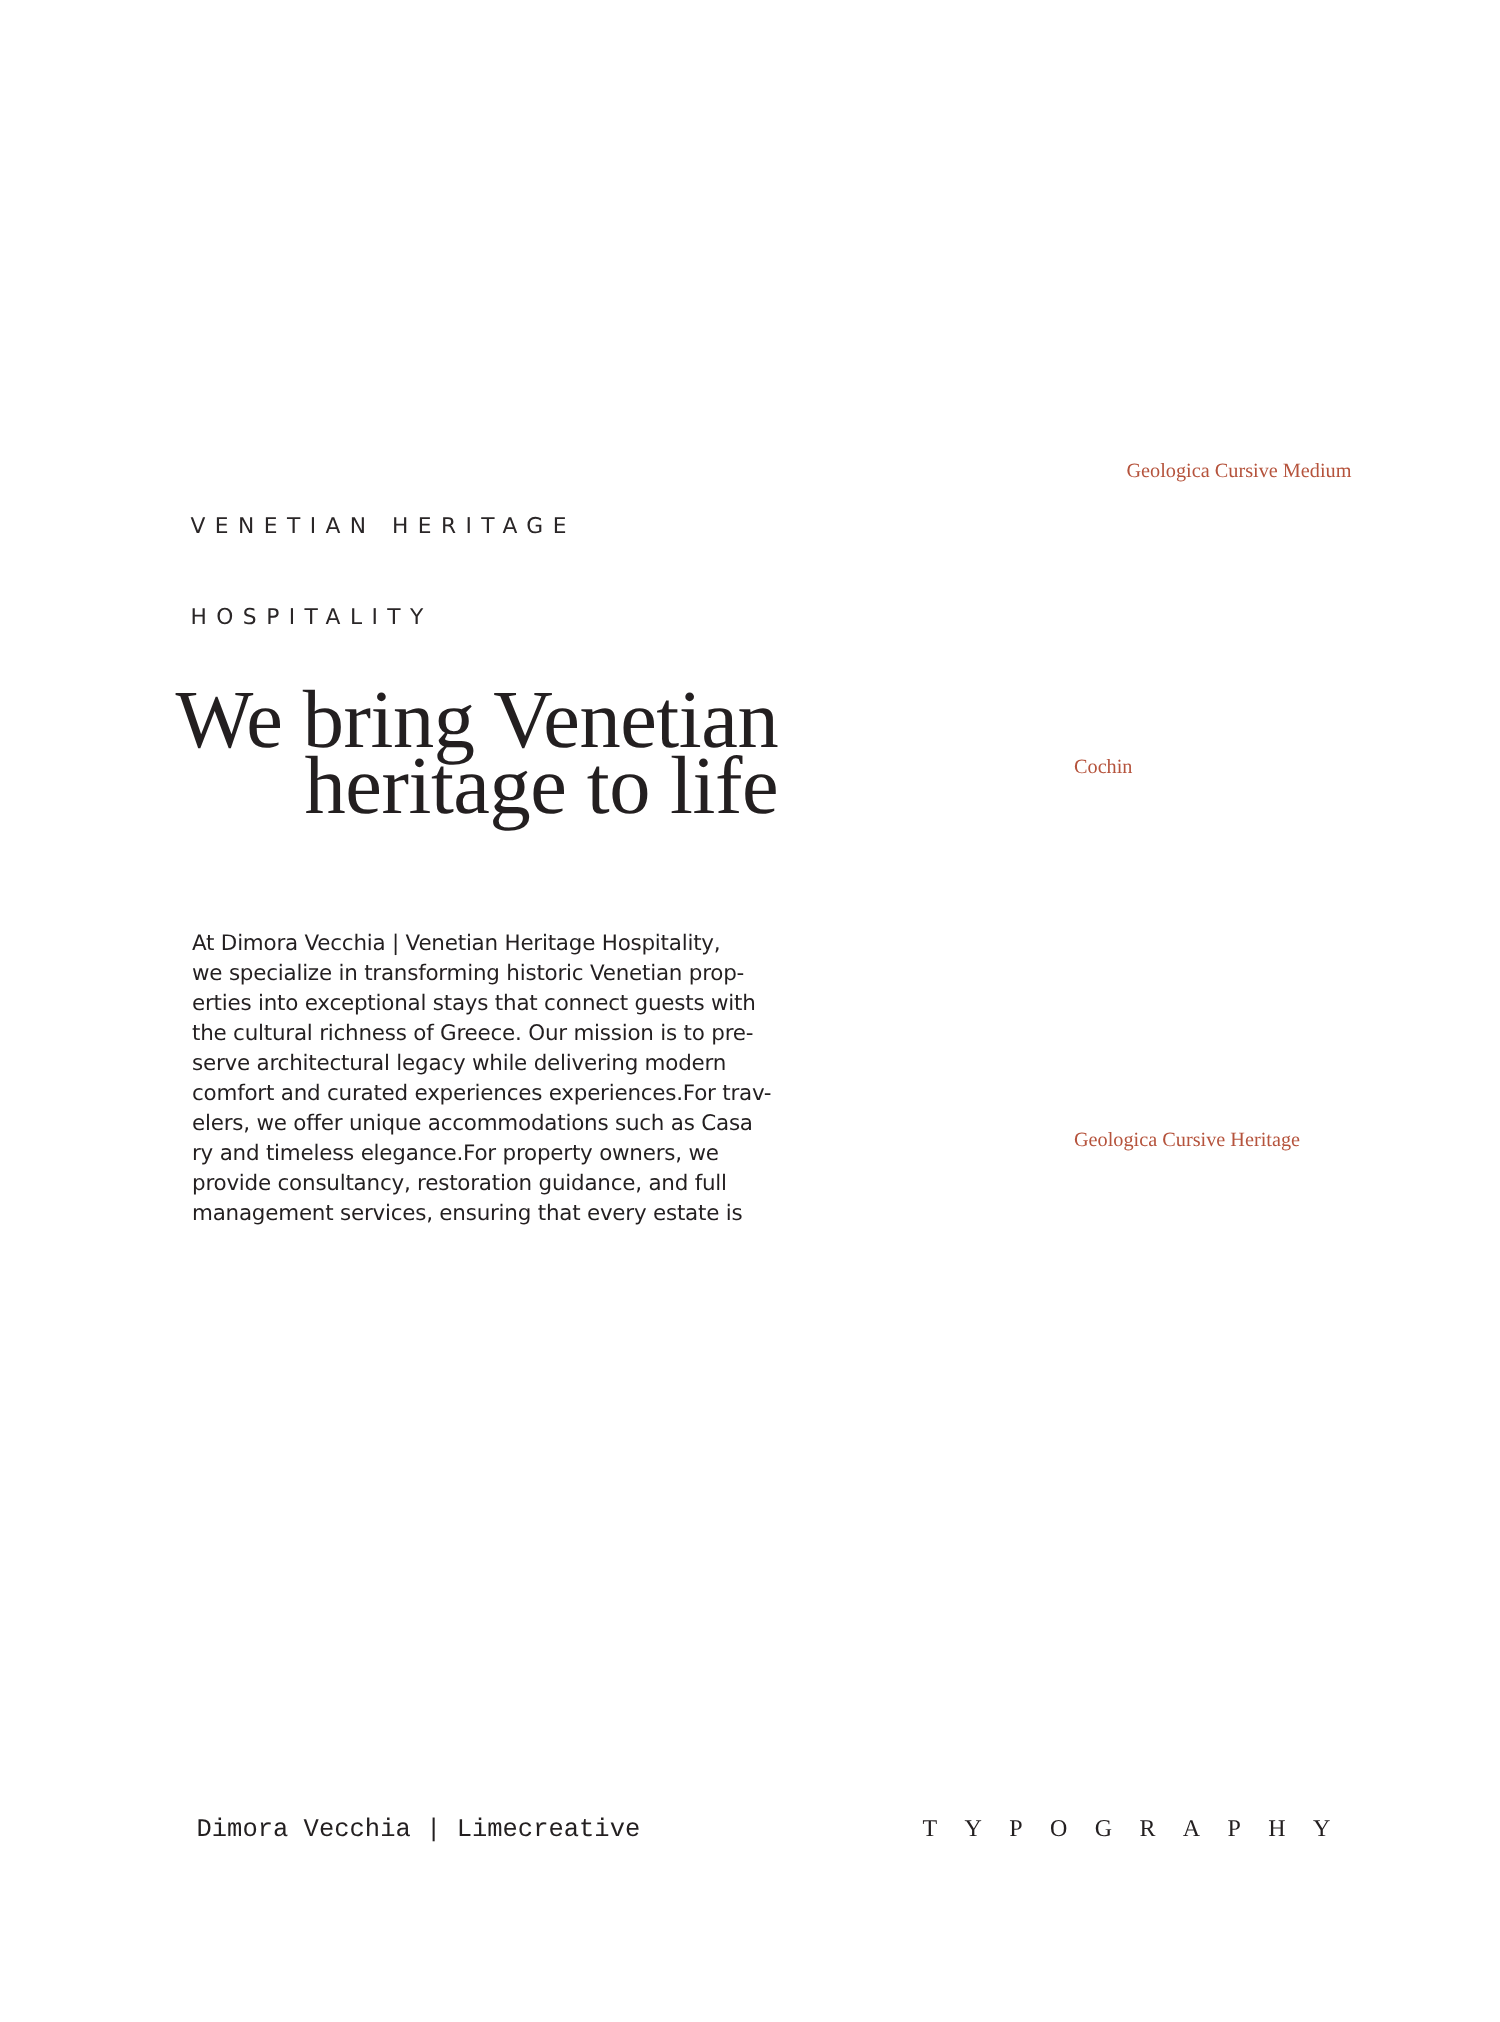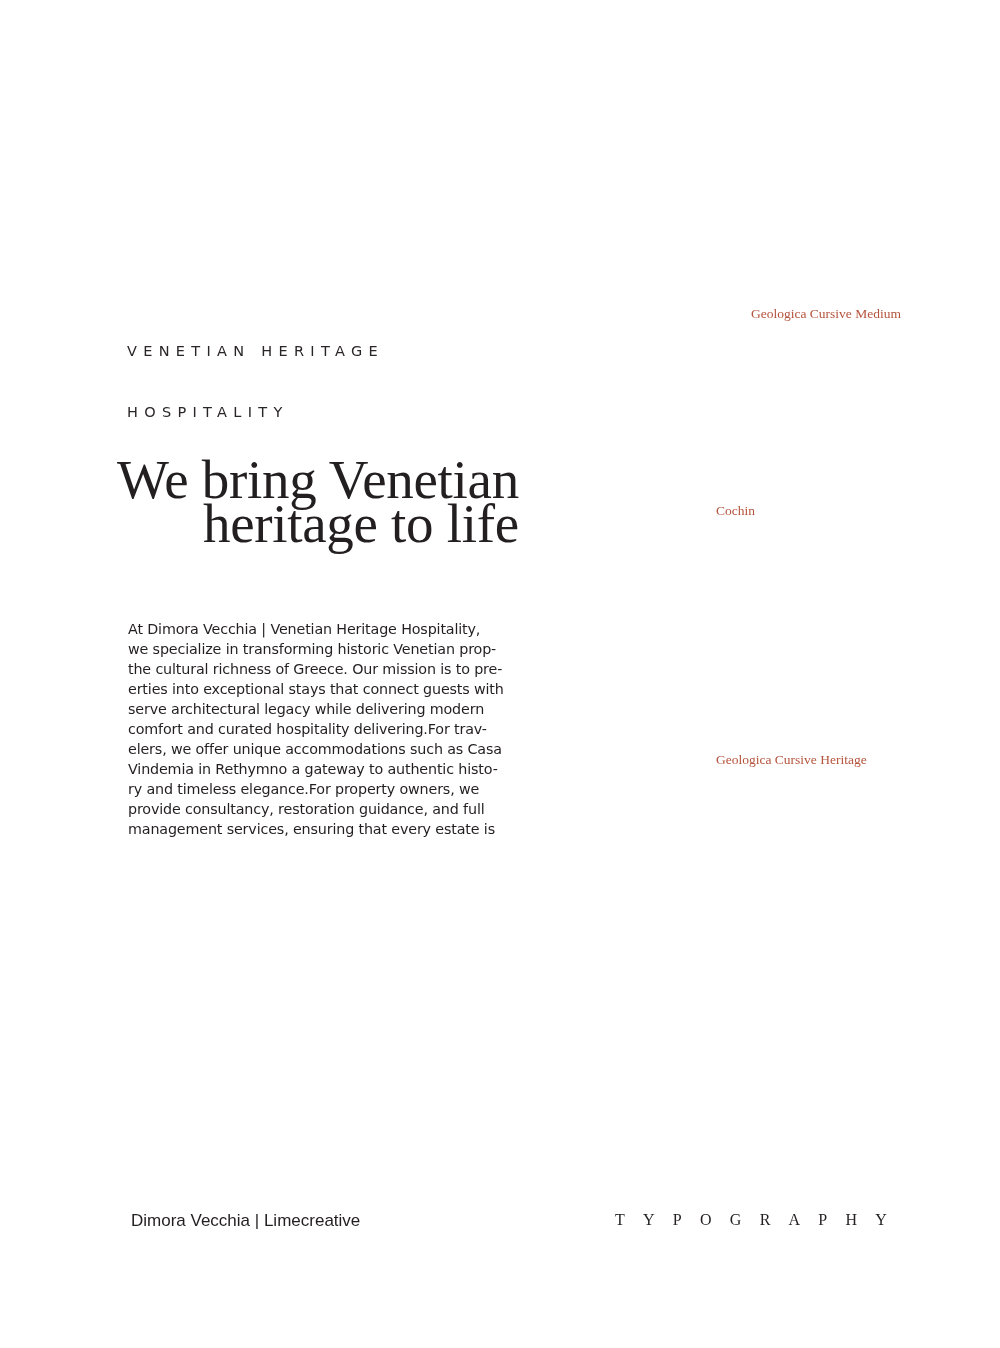--- a/index.html
+++ b/index.html
@@ -59,21 +59,21 @@
       color: #b5533c;
       white-space: nowrap;
     }
     .label-1 { top: 306px; margin-left: 35px; }
     .label-2 { top: 503px; }
     .label-3 { top: 752px; }
 
     .footer-left {
       left: 131px;
       top: 1211px;
-      font-family: Liberation Sans, sans-serif;
+      font-family: Liberation Mono, monospace;
       font-size: 17px;
       color: #231f20;
       white-space: nowrap;
     }
     .footer-right {
       left: 615px;
       top: 1211px;
       width: 272px;
       font-family: "Liberation Serif", serif;
       font-size: 16px;
@@ -96,26 +96,25 @@
 <div class="abs headline">
   <span>We bring Venetian</span>
   <span>heritage to life</span>
 </div>
 
 <div class="abs font-label label-2">Cochin</div>
 
 <div class="abs body-copy">
   <span>At Dimora Vecchia | Venetian Heritage Hospitality,</span>
   <span>we specialize in transforming historic Venetian prop-</span>
+  <span>erties into exceptional stays that connect guests with</span>
   <span>the cultural richness of Greece. Our mission is to pre-</span>
-  <span>erties into exceptional stays that connect guests with</span>
   <span>serve architectural legacy while delivering modern</span>
-  <span>comfort and curated hospitality delivering.For trav-</span>
+  <span>comfort and curated experiences experiences.For trav-</span>
   <span>elers, we offer unique accommodations such as Casa</span>
-  <span>Vindemia in Rethymno a gateway to authentic histo-</span>
   <span>ry and timeless elegance.For property owners, we</span>
   <span>provide consultancy, restoration guidance, and full</span>
   <span>management services, ensuring that every estate is</span>
 </div>
 
 <div class="abs font-label label-3">Geologica Cursive Heritage</div>
 
 <div class="abs footer-left">Dimora Vecchia | Limecreative</div>
 
 <div class="abs footer-right">

